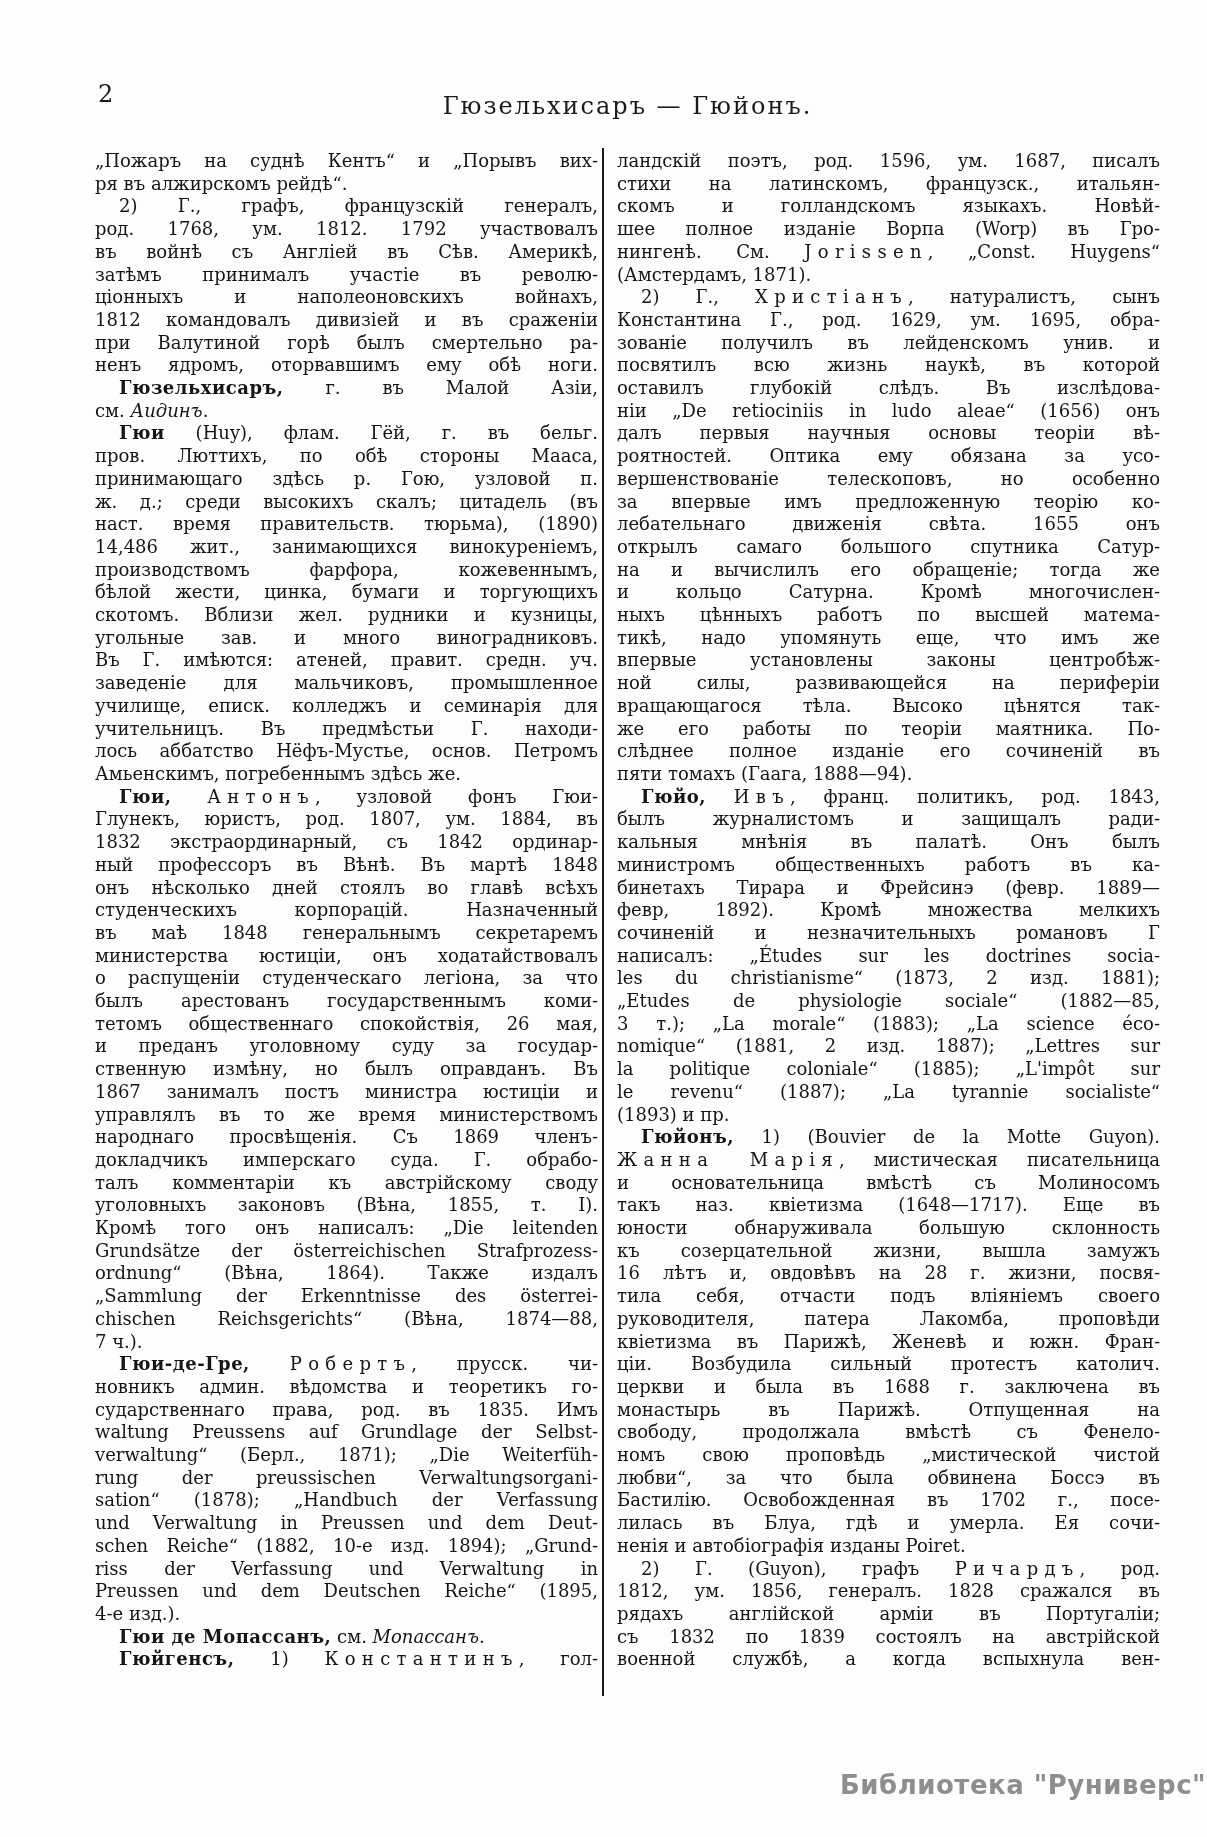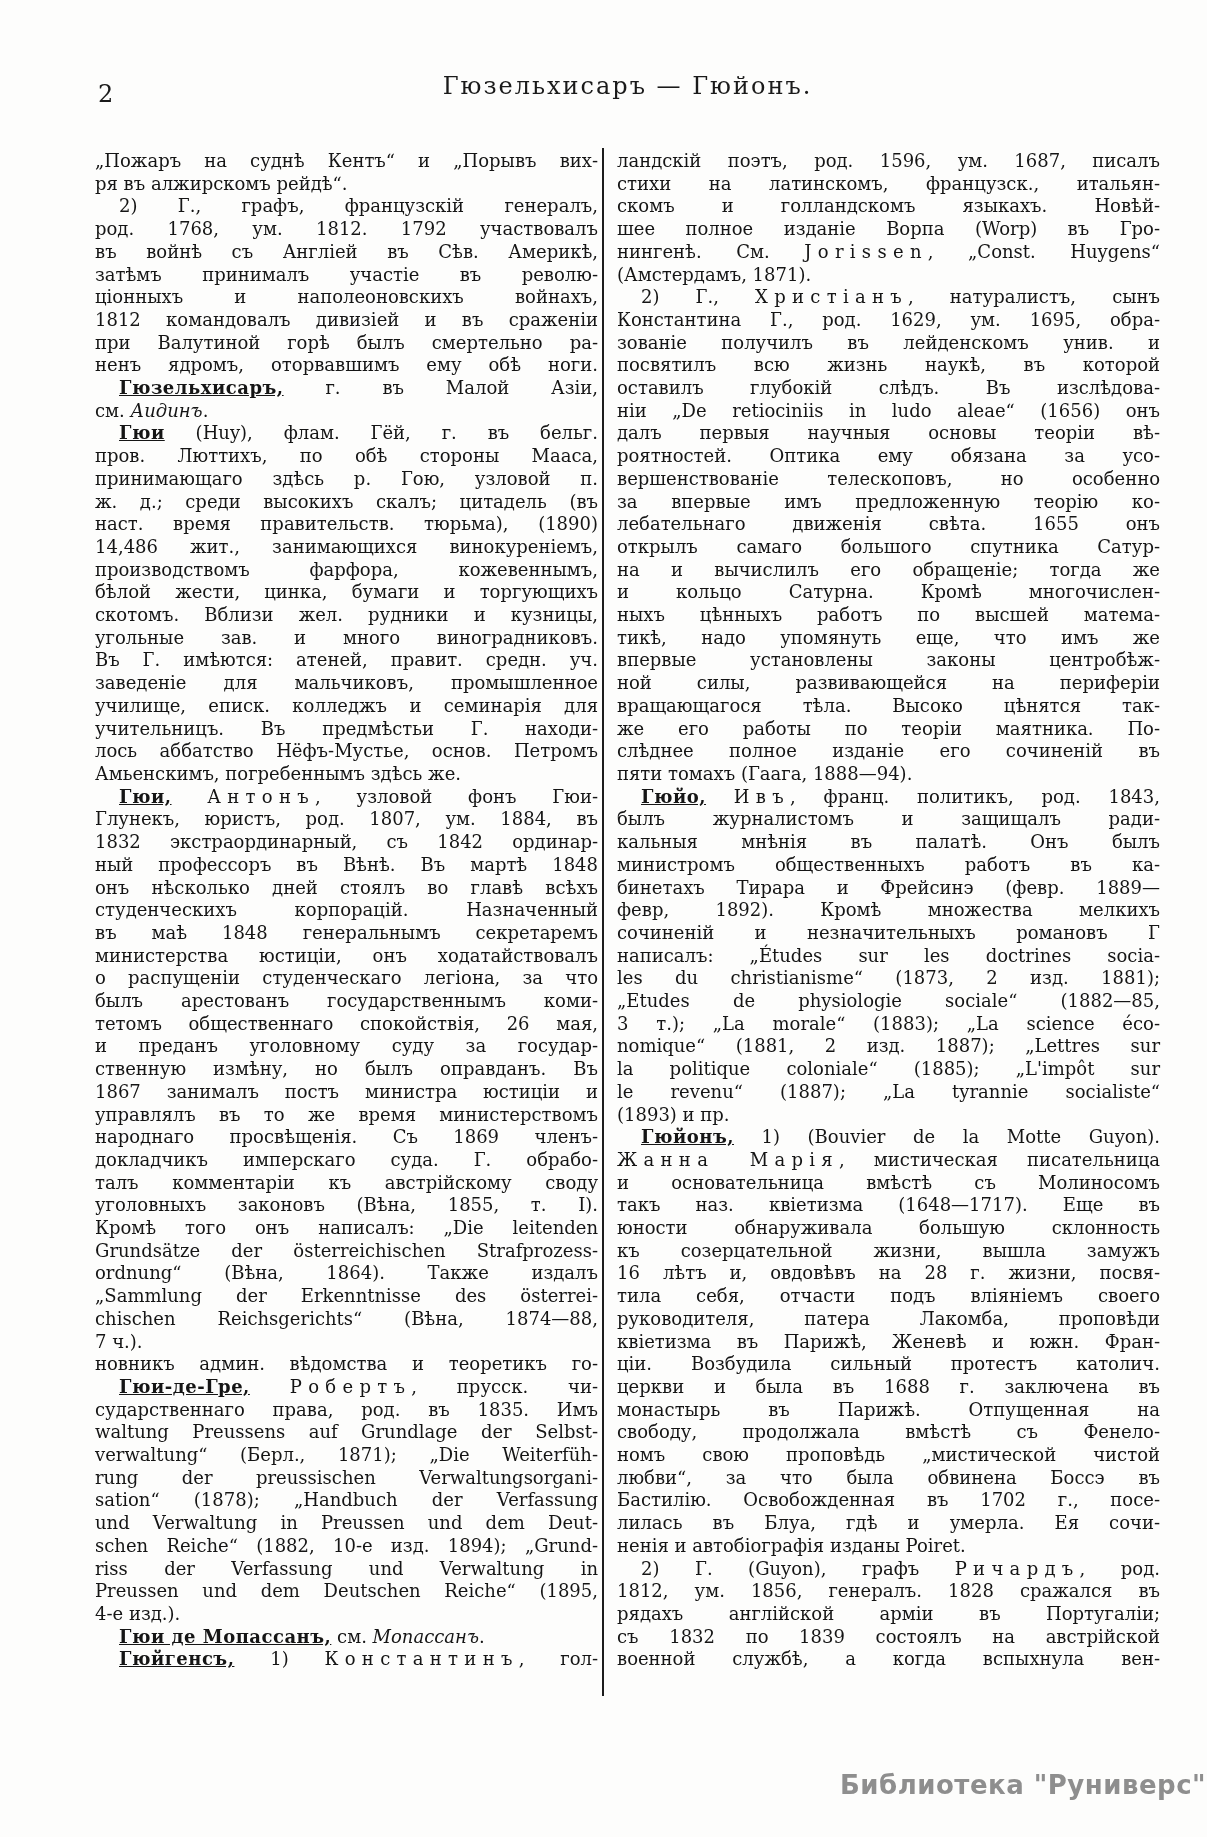--- a/index.html
+++ b/index.html
@@ -10,38 +10,38 @@
     color:#151515;
     position:relative;
     overflow:hidden;
   }
   .page{position:absolute;inset:0;}
   .page-number{
     position:absolute;left:98px;top:80px;
     font-size:24px;color:#1a1a1a;
   }
   .running-header{
-    position:absolute;left:95px;top:72px;width:1065px;
+    position:absolute;left:95px;top:92px;width:1065px;
     text-align:center;font-size:24px;letter-spacing:2px;color:#1a1a1a;
   }
   .column{
     position:absolute;top:150px;
     font-size:18px;line-height:22.7px;
     text-align:justify;
   }
   .col-left{left:95px;width:503px;}
   .col-right{left:617px;width:543px;}
   .divider{
     position:absolute;left:602px;top:148px;width:2px;height:1548px;
     background:#1c1c1c;
   }
   .line{text-align:justify;text-align-last:justify;min-height:22.7px;}
   .line.end{text-align-last:left;}
   .line.in{text-indent:24px;}
-  .b{font-weight:bold;letter-spacing:0.5px;text-decoration:underline;}
+  .b{font-weight:bold;letter-spacing:0.5px;}
   .i{font-style:italic;}
   .sp{letter-spacing:0.35em;}
   .watermark{
     position:absolute;left:840px;top:1770px;
     font-family:"DejaVu Sans", sans-serif;
     font-weight:bold;font-size:26px;letter-spacing:0.5px;
     color:#8e8e8e;
   }
 </style>
 </head>
@@ -98,22 +98,22 @@
       <div class="line"><span>народнаго просвѣщенія. Съ 1869 членъ-</span></div>
       <div class="line"><span>докладчикъ имперскаго суда. Г. обрабо-</span></div>
       <div class="line"><span>талъ комментаріи къ австрійскому своду</span></div>
       <div class="line"><span>уголовныхъ законовъ (Вѣна, 1855, т. I).</span></div>
       <div class="line"><span>Кромѣ того онъ написалъ: „Die leitenden</span></div>
       <div class="line"><span>Grundsätze der österreichischen Strafprozess-</span></div>
       <div class="line"><span>ordnung“ (Вѣна, 1864). Также издалъ</span></div>
       <div class="line"><span>„Sammlung der Erkenntnisse des österrei-</span></div>
       <div class="line"><span>chischen Reichsgerichts“ (Вѣна, 1874—88,</span></div>
       <div class="line end"><span>7 ч.).</span></div>
+      <div class="line in"><span class="b">Гюи-де-Гре,</span><span> </span><span class="sp">Робертъ</span><span>, прусск. чи-</span></div>
       <div class="line"><span>новникъ админ. вѣдомства и теоретикъ го-</span></div>
-      <div class="line in"><span class="b">Гюи-де-Гре,</span><span> </span><span class="sp">Робертъ</span><span>, прусск. чи-</span></div>
       <div class="line"><span>сударственнаго права, род. въ 1835. Имъ</span></div>
       <div class="line"><span>waltung Preussens auf Grundlage der Selbst-</span></div>
       <div class="line"><span>verwaltung“ (Берл., 1871); „Die Weiterfüh-</span></div>
       <div class="line"><span>rung der preussischen Verwaltungsorgani-</span></div>
       <div class="line"><span>sation“ (1878); „Handbuch der Verfassung</span></div>
       <div class="line"><span>und Verwaltung in Preussen und dem Deut-</span></div>
       <div class="line"><span>schen Reiche“ (1882, 10-е изд. 1894); „Grund-</span></div>
       <div class="line"><span>riss der Verfassung und Verwaltung in</span></div>
       <div class="line"><span>Preussen und dem Deutschen Reiche“ (1895,</span></div>
       <div class="line end"><span>4-е изд.).</span></div>

